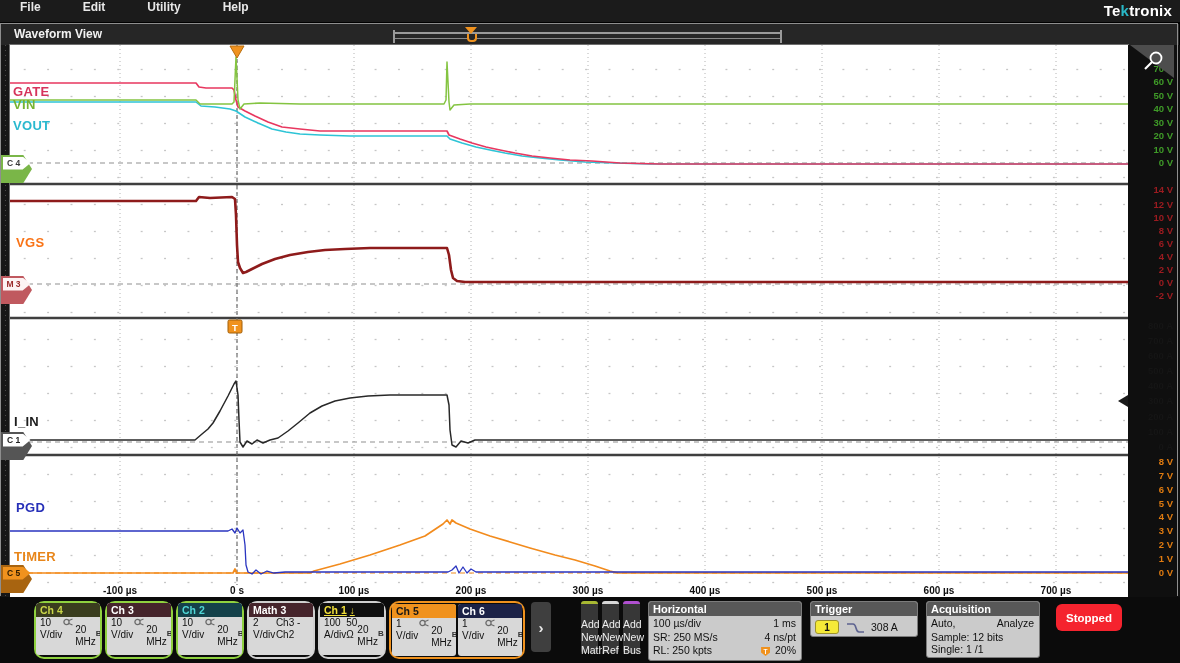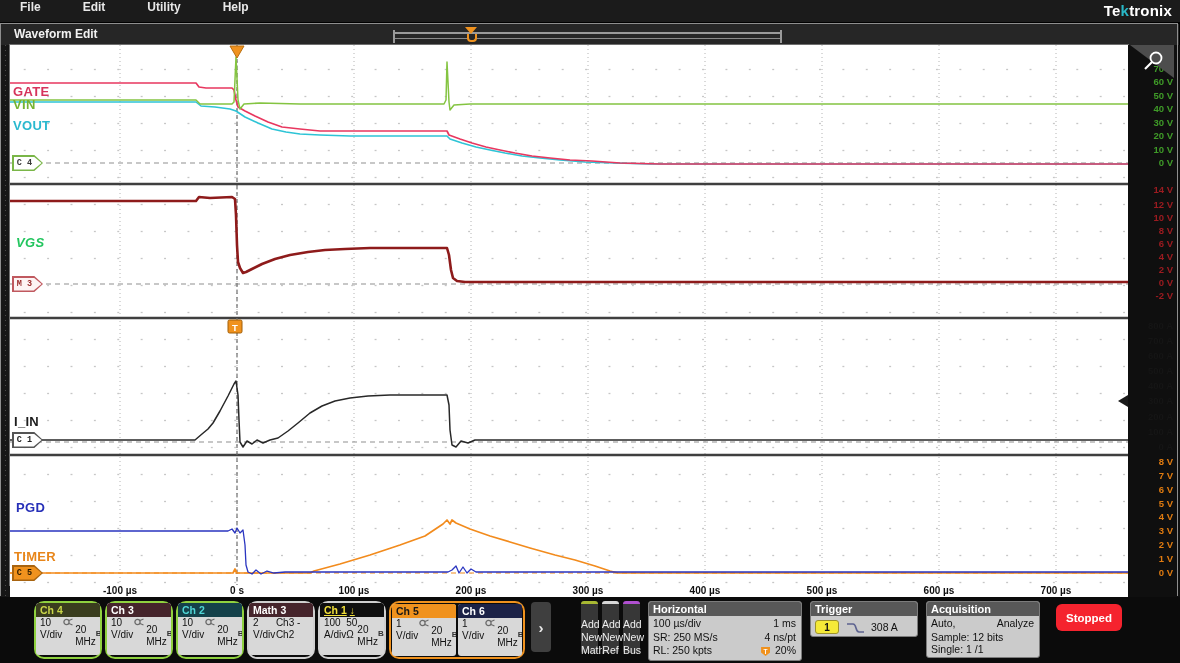--- a/index.html
+++ b/index.html
@@ -28,21 +28,21 @@
   
   .lruler{position:absolute;left:0;top:45px;width:10px;height:552px;background:#161616;
           background-image:repeating-linear-gradient(#4a4a4a 0 1px,transparent 1px 5px);
           background-size:1px 100%;background-repeat:no-repeat;background-position:5px 0;}
   .plot{position:absolute;left:10px;top:45px;width:1118px;height:540px;background:#fff;
         box-shadow:0 0 0 1px #6e6e6e;
         background-image:radial-gradient(circle,#c6c6c6 0.9px,rgba(0,0,0,0) 1.15px);
         background-size:23.4px 27px;background-position:3px 11px;}
   .plot svg{position:absolute;left:0;top:0;}
   .chlabel{position:absolute;font-size:13px;font-weight:bold;letter-spacing:.3px;z-index:6;}
-  .sbadge{position:absolute;left:12px;width:31px;height:16px;z-index:7;font-family:Liberation Mono, monospace;}
+  .sbadge{position:absolute;left:1px;width:31px;height:28px;z-index:7;}
   .sbadge .outer{position:absolute;inset:0;clip-path:polygon(0 0,72% 0,100% 50%,72% 100%,0 100%);}
   .sbadge .inner{position:absolute;left:1.5px;top:1.5px;width:28px;height:13px;
         clip-path:polygon(0 0,72% 0,100% 50%,72% 100%,0 100%);
         font-size:8.5px;font-weight:bold;display:flex;align-items:center;justify-content:center;padding-right:6px;box-sizing:border-box;}
   .rgutter{position:absolute;left:1128px;top:45px;width:52px;height:552px;background:#0f0f0f;z-index:5;}
   .sclbl{position:absolute;right:7px;font-size:9.5px;font-weight:bold;line-height:10px;white-space:nowrap;}
   .xaxis{position:absolute;left:10px;top:585px;width:1118px;height:12px;background:#fff;z-index:4;}
   .xlbl{position:absolute;top:0;width:64px;margin-left:-32px;text-align:center;color:#111;
         font-size:10px;font-weight:bold;}
   .mag{position:absolute;left:1126px;top:45px;z-index:45;}
@@ -84,21 +84,21 @@
 
   <div class="menubar">
     <span class="mi">File</span>
     <span class="mi">Edit</span>
     <span class="mi">Utility</span>
     <span class="mi">Help</span>
     <span class="logo"><span>Te</span><span class="k">k</span><span>tronix</span></span>
   </div>
 
   <div class="tabbar">
-    <span class="tabname">Waveform Edit</span>
+    <span class="tabname">Waveform View</span>
   </div>
   <div class="vscroll">
     <div class="ln1"></div>
     <div class="ln2"></div>
     <div class="expmark-tri"></div>
     <div class="expmark-u"></div>
   </div>
 
   <div class="lruler"></div>
   <div class="plot">
@@ -130,21 +130,21 @@
         <polygon points="230,46 244,46 237,58" fill="#f0921e" stroke="#b86e10"></polygon>
         <rect x="228" y="320" width="14" height="13" rx="1.5" fill="#f0921e" stroke="#a05f08"></rect>
         <text x="235" y="330.5" text-anchor="middle" font-size="9.5" font-weight="bold" fill="#fff">T</text>
         <polygon points="1128,395 1118,401 1128,407" fill="#1a1a1a"></polygon>
       </svg>
   </div>
   <div id="chlabels">
       <span class="chlabel" style="left: 13px; top: 84px; color: rgb(214, 52, 92); position: absolute; z-index: 8;">GATE</span>
       <span class="chlabel" style="left: 13px; top: 97px; color: rgb(118, 180, 50); position: absolute; z-index: 8;">VIN</span>
       <span class="chlabel" style="left: 13px; top: 118px; color: rgb(42, 185, 207); position: absolute; z-index: 8;">VOUT</span>
-      <span class="chlabel" style="left: 16px; top: 235px; color: #22c55e; position: absolute; z-index: 8; font-style: italic;">VGS</span>
+      <span class="chlabel" style="left: 16px; top: 235px; color: #f97316; position: absolute; z-index: 8;">VGS</span>
       <span class="chlabel" style="left: 14px; top: 414px; color: rgb(28, 28, 28); position: absolute; z-index: 8;">I_IN</span>
       <span class="chlabel" style="left: 16px; top: 500px; color: rgb(39, 48, 184); position: absolute; z-index: 8;">PGD</span>
       <span class="chlabel" style="left: 14px; top: 549px; color: rgb(232, 134, 26); position: absolute; z-index: 8;">TIMER</span>
     </div>
   <div id="sidebadges">
       <div class="sbadge" style="top: 155px;">
         <div class="outer" style="background: rgb(122, 182, 72);"></div>
         <div class="inner" style="background: rgb(255, 255, 255); color: rgb(58, 58, 58);">C 4</div>
       </div>
       <div class="sbadge" style="top: 276px;">

